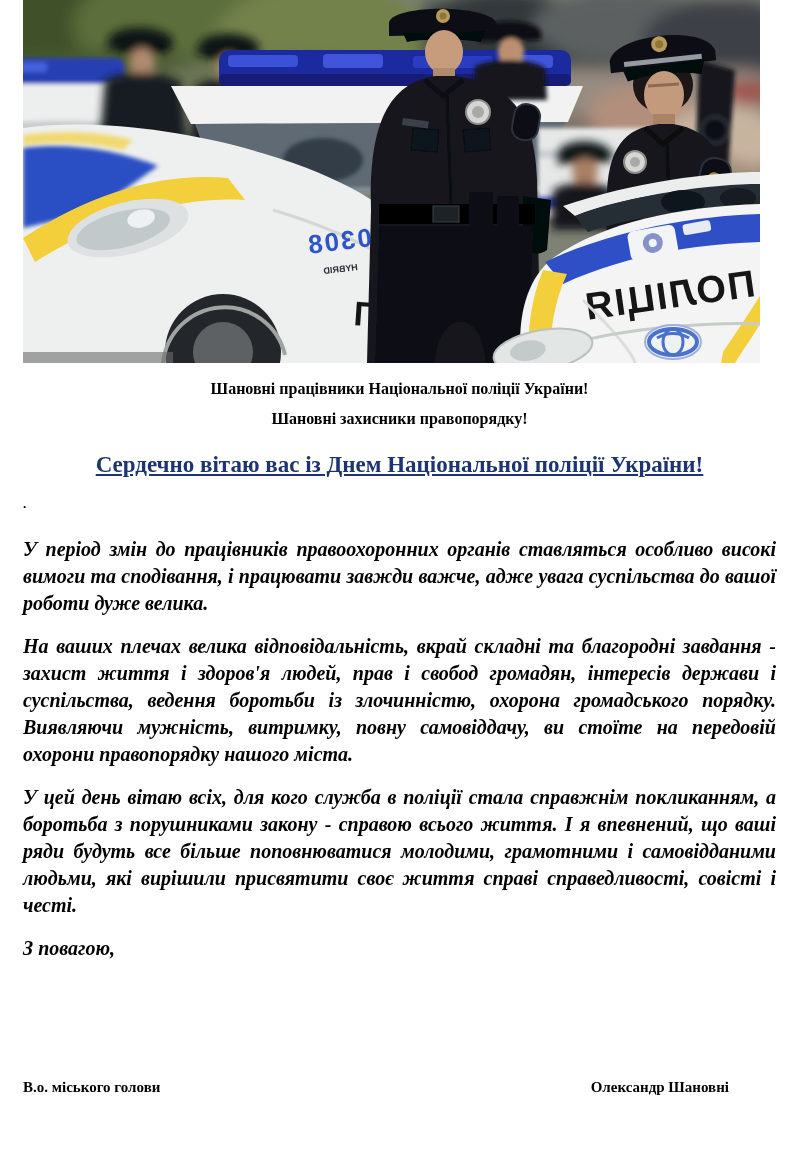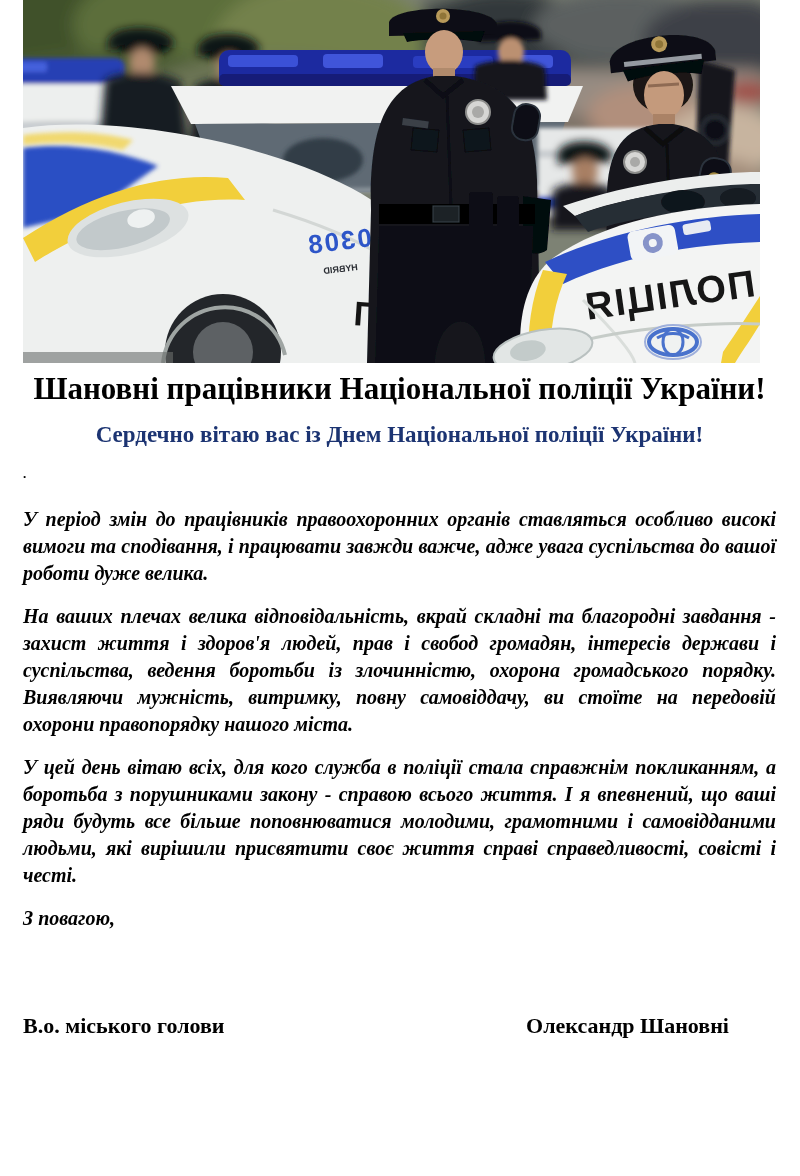--- a/index.html
+++ b/index.html
@@ -4,29 +4,29 @@
 <style>
   html,body{margin:0;padding:0;background:#ffffff;}
   .page{
     width:800px;height:1176px;box-sizing:border-box;
     padding:0 24px 0 23px;background:#fff;overflow:hidden;
     font-family:"Liberation Serif","DejaVu Serif",serif;
     font-weight:bold;color:#000;
   }
   .photo{width:737px;height:363px;overflow:hidden;}
   .photo svg{display:block;}
-  .headline{margin-top:11px;text-align:center;font-size:31px;line-height:30px;}
-  .greeting{margin-top:16px;text-align:center;font-size:23px;line-height:30px;}
+  .headline{margin-top:11px;text-align:center;font-size:16px;line-height:30px;}
+  .greeting{margin-top:16px;text-align:center;font-size:23px;line-height:30px;text-decoration:underline;}
   .stray-dot{margin-top:16px;font-size:13px;line-height:16px;height:16px;}
   .body-text{margin-top:24px;font-size:20px;line-height:27px;}
   .body-text p{margin:0 0 16px 0;text-align:justify;text-align-last:left;font-style:italic;}
   .body-text p.closing{text-align:left;margin-bottom:11px;}
   .sig-row{
-    margin-top:80px;display:flex;justify-content:space-between;
-    font-size:22px;line-height:27px;padding-right:47px;
+    margin-top:112px;display:flex;justify-content:space-between;
+    font-size:15px;line-height:27px;padding-right:47px;
   }
 </style>
 </head>
 <body>
 
 <div class="page">
 
   <div class="photo">
     <svg viewBox="0 0 737 363" width="737" height="363">
       <defs>
@@ -233,20 +233,21 @@
           </g>
         </g>
 
         <rect x="0" y="352" width="150" height="11" fill="#6a6e6c" opacity="0.6"></rect>
       </g>
     </svg>
   </div>
 
   <div class="headline">
     <div>Шановні працівники Національної поліції України!</div>
+    <div>Шановні захисники правопорядку!</div>
   </div>
 
   <div class="greeting" style="color: rgb(28, 52, 114);">Сердечно вітаю вас із Днем Національної поліції України!</div>
 
   <div class="stray-dot">.</div>
 
   <div class="body-text">
     <p>У період змін до працівників правоохоронних органів ставляться особливо високі вимоги та сподівання, і працювати завжди важче, адже увага суспільства до вашої роботи дуже велика.</p>
     <p>На ваших плечах велика відповідальність, вкрай складні та благородні завдання - захист життя і здоров'я людей, прав і свобод громадян, інтересів держави і суспільства, ведення боротьби із злочинністю, охорона громадського порядку. Виявляючи мужність, витримку, повну самовіддачу, ви стоїте на передовій охорони правопорядку нашого міста.</p>
     <p>У цей день вітаю всіх, для кого служба в поліції стала справжнім покликанням, а боротьба з порушниками закону - справою всього життя. І я впевнений, що ваші ряди будуть все більше поповнюватися молодими, грамотними і самовідданими людьми, які вирішили присвятити своє життя справі справедливості, совісті і честі.</p>

